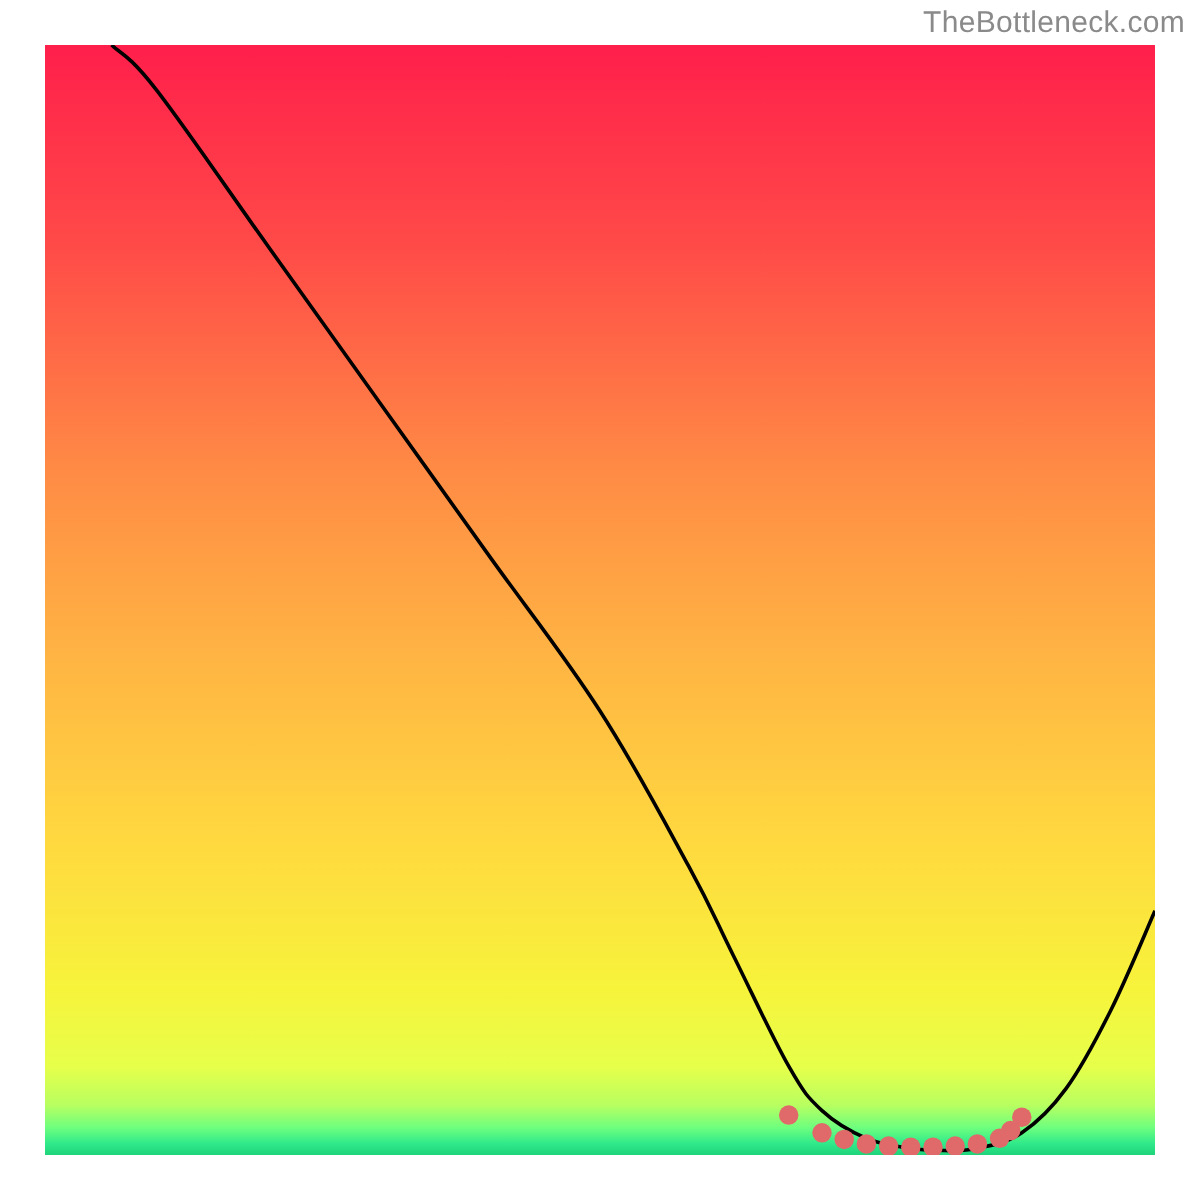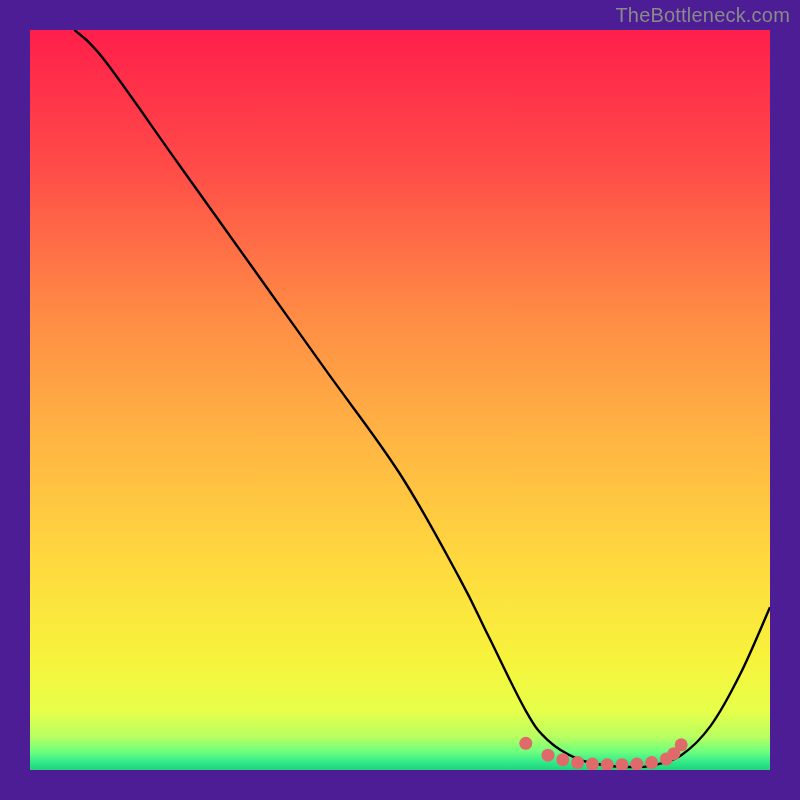--- a/index.html
+++ b/index.html
@@ -8,21 +8,21 @@
     width: 800px;
     height: 800px;
     background: #000;
     font-family: Arial, Helvetica, sans-serif;
     overflow: hidden;
   }
   .frame {
     position: relative;
     width: 800px;
     height: 800px;
-    background: #4c1d95;
+    background: #ffffff;
   }
   .attribution {
     position: absolute;
     top: 4px;
     right: 10px;
     color: #8a8a8a;
     font-size: 20px;
     font-weight: 500;
     letter-spacing: 0.2px;
   }

